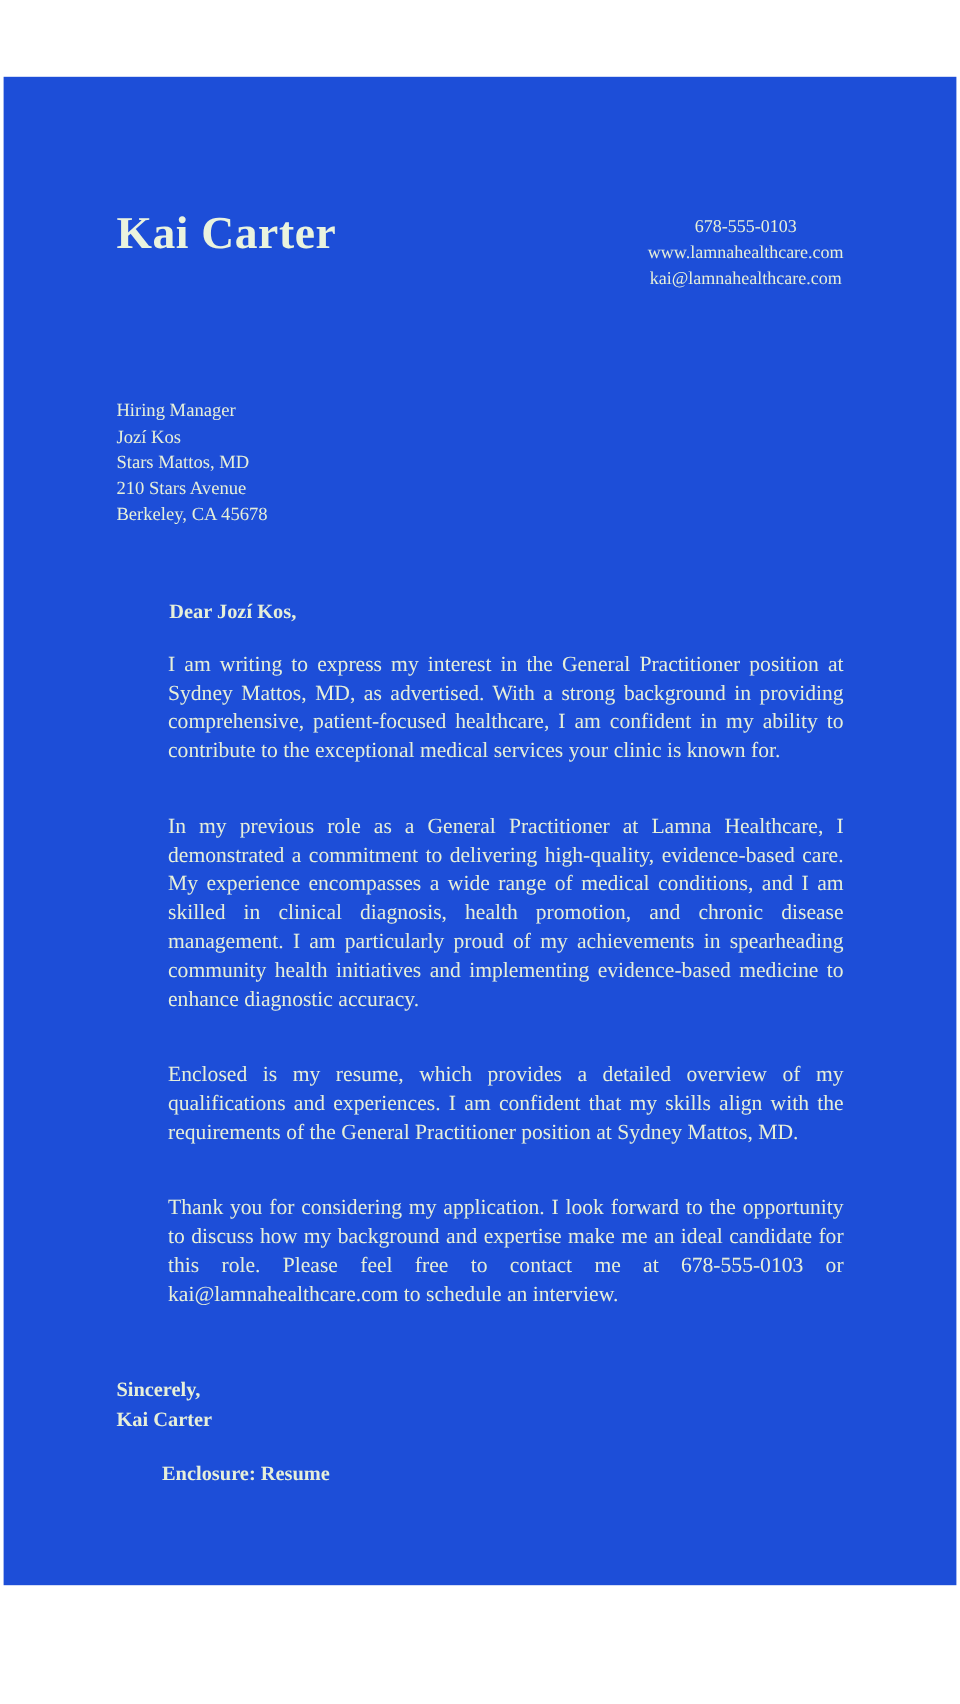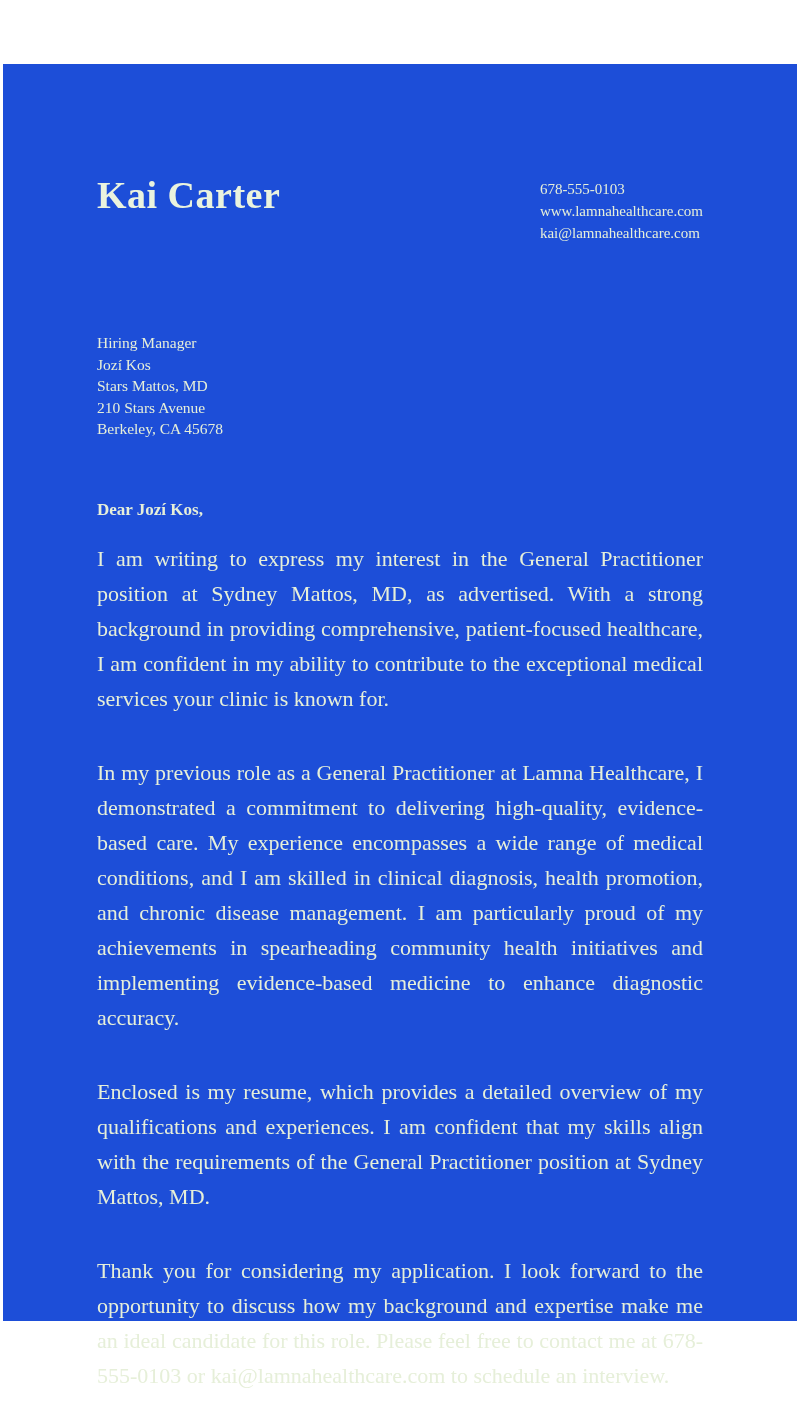--- a/index.html
+++ b/index.html
@@ -35,39 +35,41 @@
   .name-title {
     font-size: 38px;
     font-weight: bold;
     letter-spacing: 0.5px;
     line-height: 1.0;
     color: #eaf3de;
   }
   .contact-block {
     font-size: 15px;
     line-height: 22px;
-    text-align: left;
+    text-align: center;
     margin-top: 2px;
   }
   .recipient-block {
     margin-top: 88px;
     font-size: 15.5px;
     line-height: 21.5px;
   }
   .salutation {
     margin-top: 57px;
     font-size: 17px;
     font-weight: bold;
     line-height: 25px;
+    margin-left: 44px;
   }
   .paragraph {
     margin-top: 19px;
-    font-size: 22px;
-    line-height: 35px;
+    font-size: 18px;
+    line-height: 24px;
     text-align: justify;
+    margin-left: 43px;
   }
   .paragraph + .paragraph {
     margin-top: 39px;
   }
   .closing-block {
     margin-top: 55px;
     font-size: 17px;
     font-weight: bold;
     line-height: 25.5px;
   }

